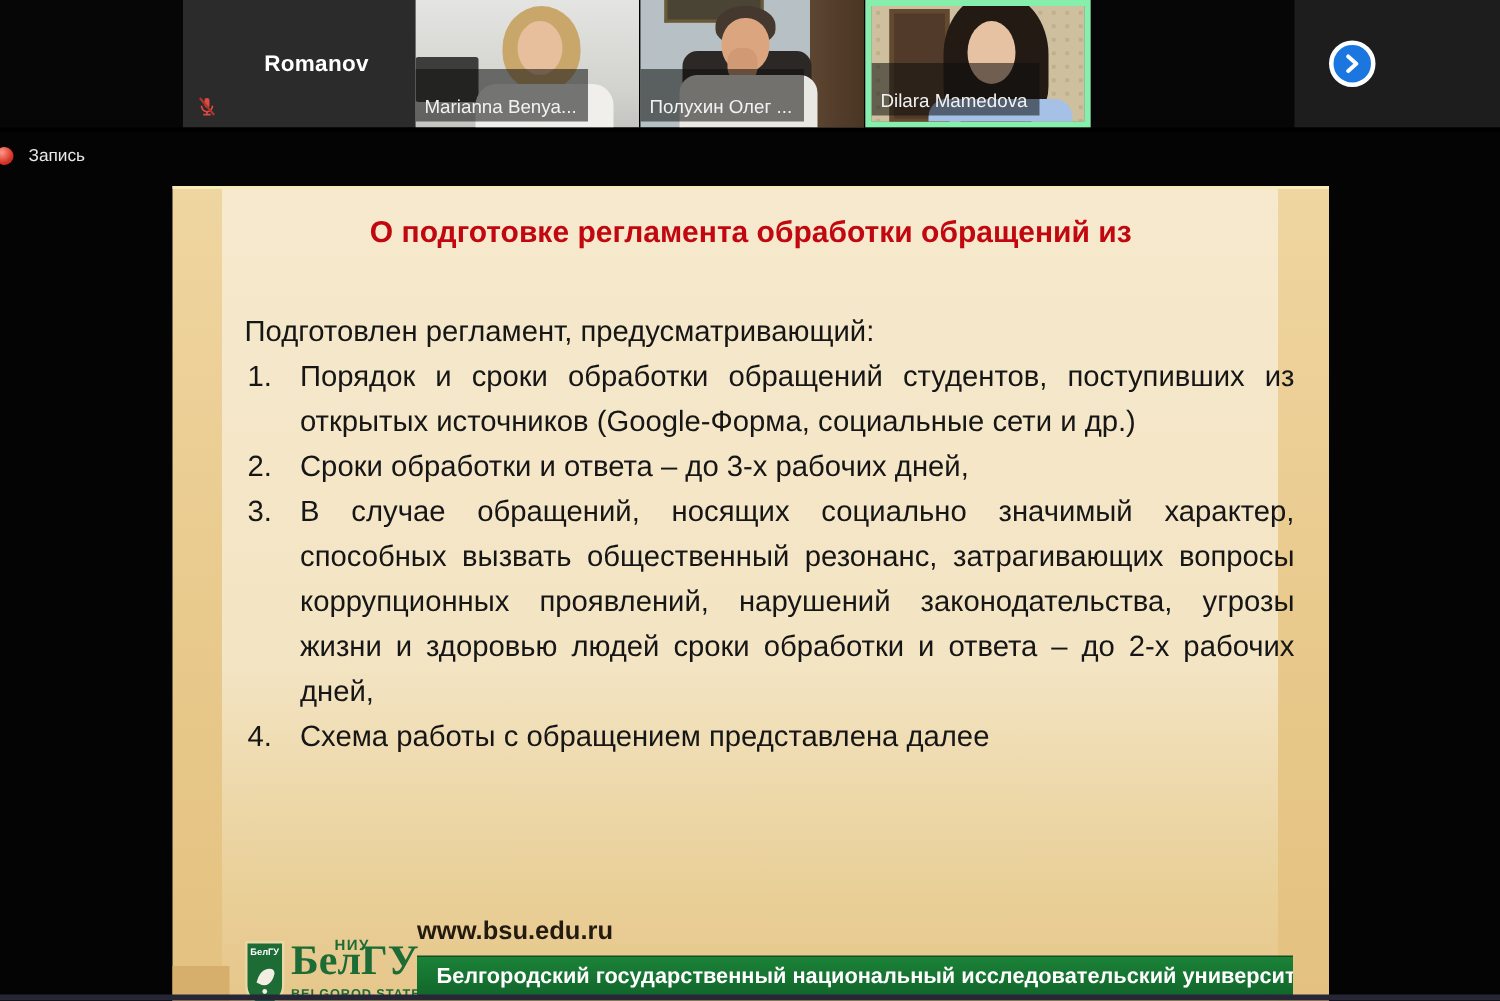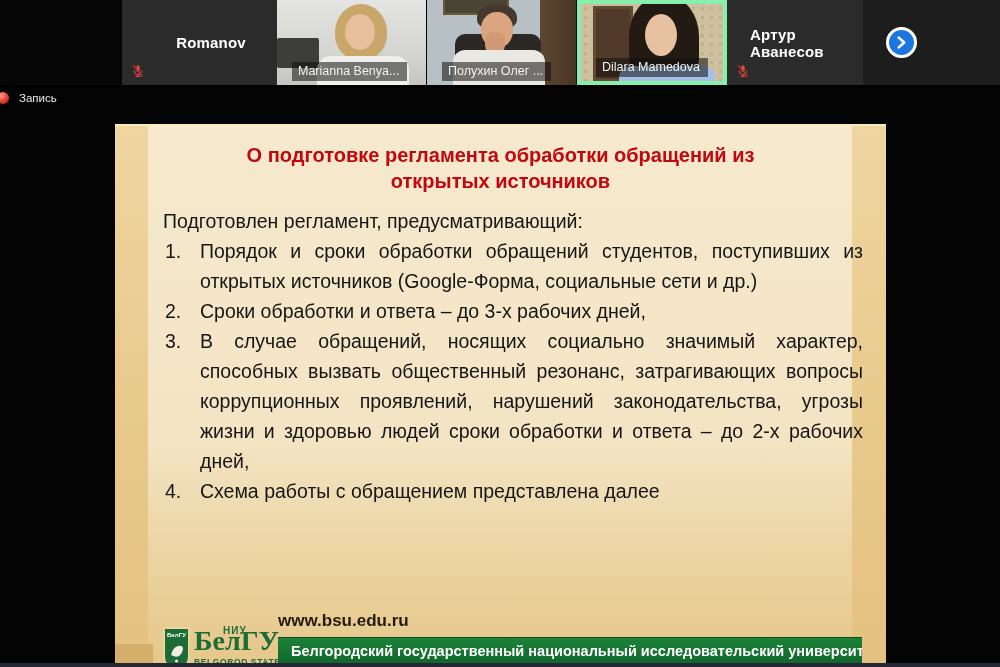--- a/index.html
+++ b/index.html
@@ -5,22 +5,22 @@
   * { margin:0; padding:0; box-sizing:border-box; }
   html,body { width:1000px; height:667px; background:#000; overflow:hidden;
     font-family:"Liberation Sans", sans-serif; }
   .stage { position:absolute; left:0; top:0; width:1000px; height:667px; background:#040404; }
 
   
   .topbar { position:absolute; left:0; top:0; width:1000px; height:85px; background:#060606; }
   .tile { position:absolute; top:0; height:85px; overflow:hidden; }
   .tile.name-only { background:#2b2b2b; display:flex; align-items:center; justify-content:center;padding-left:23px; }
   .tile .pname { color:#fff; font-size:15px; font-weight:bold; letter-spacing:.2px; }
-  .tile .label { position:absolute; left:15px; bottom:4px; background:rgba(15,15,15,.55);
-    color:#f2f2f2; font-size:12.5px; padding:2px 8px 3px 6px; white-space:nowrap; }
+  .tile .label { position:absolute; left:0; bottom:4px; background:rgba(15,15,15,.55);
+    color:#f2f2f2; font-size:12.5px; padding:18px 8px 3px 6px; white-space:nowrap; }
   .mic-muted { position:absolute; left:9px; bottom:7px; width:14px; height:14px; }
   .tile-partial { position:absolute; left:863px; top:0; width:137px; height:85px; background:#1d1d1d; }
   .gap-line { position:absolute; left:0; top:85px; width:1000px; height:3px; background:#000; }
 
   
   .vtile { background:#888; }
   .scene { position:absolute; inset:0; }
   
   .m-wall { position:absolute; inset:0; background:linear-gradient(180deg,#e4e4e2 0%,#d2d2ce 70%,#c4c4c0 100%); }
   .m-printer { position:absolute; left:0px; top:38px; width:42px; height:30px; background:#3d3d3b; border-radius:2px; }
@@ -42,21 +42,21 @@
   .d-door { position:absolute; left:12px; top:2px; width:40px; height:76px; background:#513a29; border:3px solid #63492f; }
   .d-hair { position:absolute; left:48px; top:-8px; width:70px; height:88px; background:#231a14; border-radius:46% 46% 30% 30%; }
   .d-face { position:absolute; left:64px; top:10px; width:32px; height:42px; background:#e6c2a3; border-radius:50%; }
   .d-top { position:absolute; left:38px; top:62px; width:96px; height:24px; background:#a5c2e6; border-radius:12px 12px 0 0; }
   .tile.active { border:4px solid #86efac; }
 
   .next-btn { position:absolute; left:886px; top:27px; width:31px; height:31px; border-radius:50%;
     background:#1b76e0; border:3px solid #fff; display:flex; align-items:center; justify-content:center; cursor:pointer; }
 
   
-  .record { position:absolute; left:0; top:92px; height:18px; display:flex; align-items:flex-start; }
+  .record { position:absolute; left:0; top:92px; height:18px; display:flex; align-items:flex-end; }
   .rec-dot { position:relative; left:-3px; width:12px; height:12px; border-radius:50%;
     background:radial-gradient(circle at 35% 30%, #ff9a8a, #d9352a 60%, #a31f16); }
   .rec-label { color:#e8e8e8; font-size:11.5px; margin-left:7px; }
 
   
   .slide { position:absolute; left:115px; top:88px; width:771px; height:576px;
     background:linear-gradient(180deg,#efd5a0 0%,#e8c98b 55%,#e3c07e 100%);margin-top:36px; }
   .slide::before { content:""; position:absolute; left:0; top:0; width:100%; height:2px; background:#f6ecba; }
   .slide-inner { position:absolute; left:33px; top:2px; width:704px; height:574px;
     background:linear-gradient(180deg,#f6e9cd 0%,#f3e4c3 55%,#e9cf97 82%,#e5c285 100%); }
@@ -137,32 +137,20 @@
       <div class="scene">
         <div class="d-wall"></div>
         <div class="d-door"></div>
         <div class="d-hair"></div>
         <div class="d-face"></div>
         <div class="d-top"></div>
       </div>
       <span class="label">Dilara Mamedova</span>
     </div>
 
-    <div class="tile name-only" style="left:727px; width:136px;">
-      <span class="pname">Артур Аванесов</span>
-      <span class="mic-muted">
-        <svg viewBox="0 0 16 16" width="14" height="14">
-          <rect x="6.1" y="1.5" width="3.8" height="7.5" rx="1.9" fill="#e04a44"></rect>
-          <path d="M3.8 7.5 a4.2 4.5 0 0 0 8.4 0" stroke="#e04a44" stroke-width="1.3" fill="none"></path>
-          <line x1="8" y1="12.2" x2="8" y2="14" stroke="#e04a44" stroke-width="1.3"></line>
-          <line x1="5.2" y1="14.2" x2="10.8" y2="14.2" stroke="#e04a44" stroke-width="1.3"></line>
-          <line x1="2.5" y1="1.5" x2="13.5" y2="14.5" stroke="#b03530" stroke-width="1.6"></line>
-        </svg>
-      </span>
-    </div>
 
     <div class="tile-partial"></div>
 
     <div class="next-btn">
       <svg viewBox="0 0 12 12" width="13" height="13">
         <polyline points="3.5,1.5 8.5,6 3.5,10.5" fill="none" stroke="#fff" stroke-width="2.4" stroke-linecap="round" stroke-linejoin="round"></polyline>
       </svg>
     </div>
   </div>
 
@@ -171,21 +159,20 @@
   <div class="record">
     <span class="rec-dot"></span>
     <span class="rec-label">Запись</span>
   </div>
 
   <div class="slide">
     <div class="slide-inner"></div>
 
     <div class="slide-title">
       <div>О подготовке регламента обработки обращений из</div>
-      <div>открытых источников</div>
     </div>
 
     <div class="slide-body">
       <div class="intro-line">Подготовлен регламент, предусматривающий:</div>
       <div class="list-item">
         <span class="num">1.</span>
         <div class="li-text">Порядок и сроки обработки обращений студентов, поступивших из открытых источников (Google-Форма, социальные сети и др.)</div>
       </div>
       <div class="list-item">
         <span class="num">2.</span>

